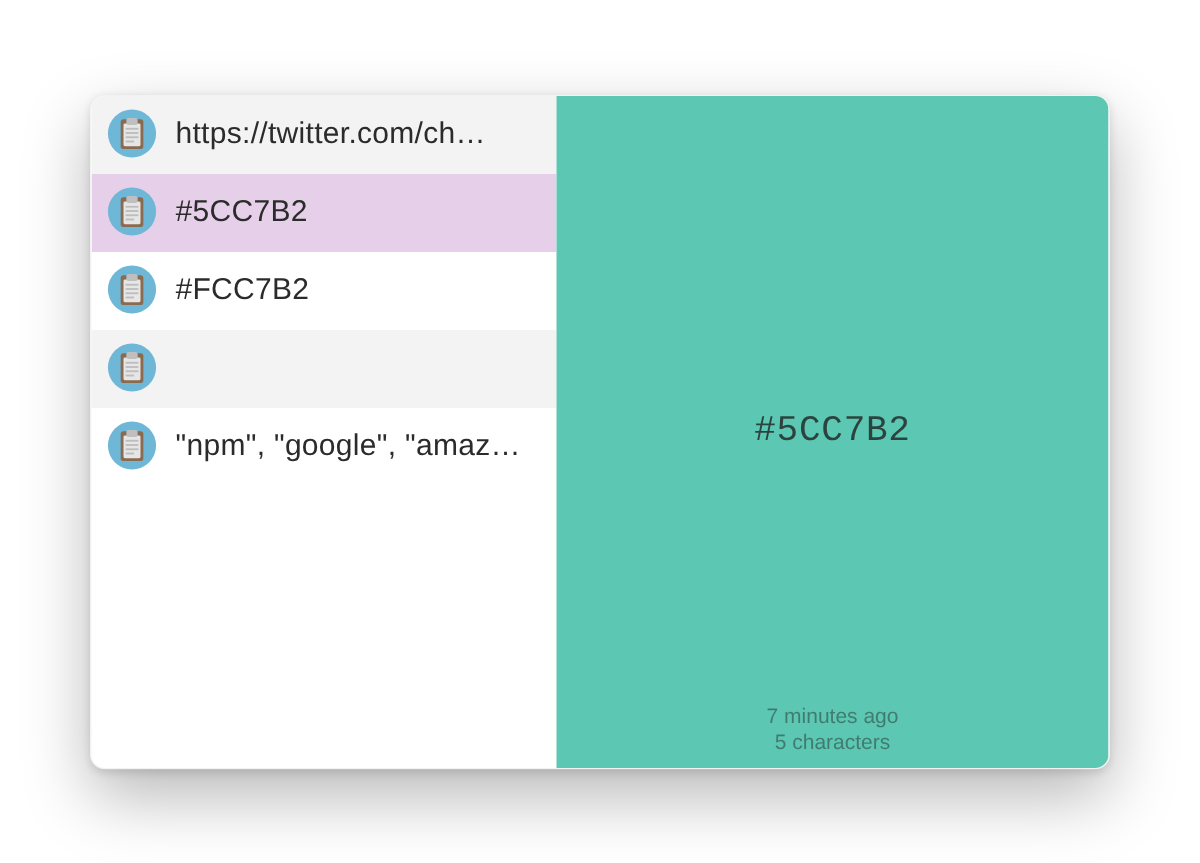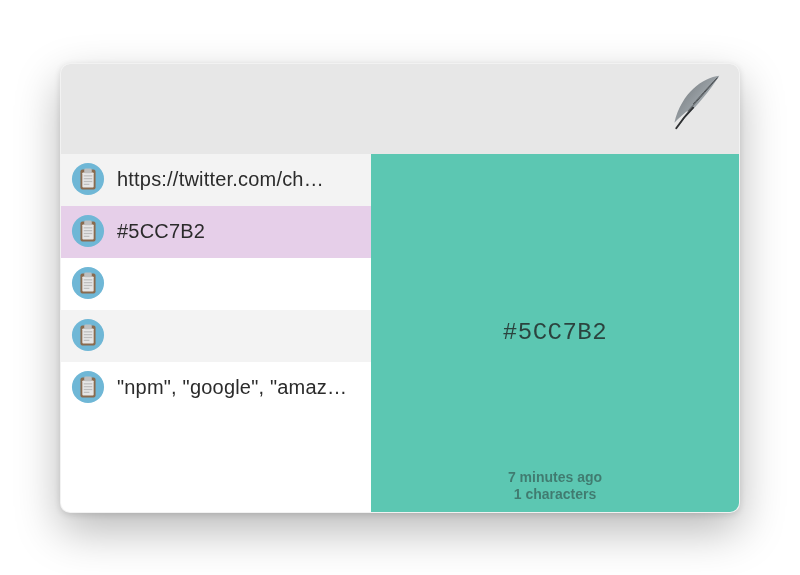--- a/index.html
+++ b/index.html
@@ -1,21 +1,21 @@
 <!DOCTYPE html>
 <html><head>
 <meta charset="utf-8">
 <style>
   * { box-sizing: border-box; margin: 0; padding: 0; }
   html, body { width: 800px; height: 575px; background: #fff; font-family: "Helvetica Neue", Helvetica, Arial, sans-serif; }
   .stage { width: 800px; height: 575px; position: relative; display: flex; align-items: center; justify-content: center; }
   .window {
     width: 680px; height: 450px; background: #fff; border-radius: 10px;
     box-shadow: 0 18px 45px rgba(0,0,0,.28), 0 2px 6px rgba(0,0,0,.12);
-    overflow: hidden; position: relative; display: flex; flex-direction: column;
+    overflow: hidden; position: relative; display: flex; flex-direction: row;
     border: 1px solid rgba(0,0,0,.05);
   }
   .header { height: 90px; background: #e7e7e7; position: relative; flex: 0 0 auto; }
   .header-icon { position: absolute; right: 14px; top: 8px; width: 60px; height: 60px; }
   .body { flex: 1 1 auto; display: flex; min-height: 0; }
   .list { width: 310px; flex: 0 0 310px; overflow: hidden; }
   .row {
     display: flex; align-items: center; gap: 12px; height: 52px; padding: 0 10px;
     font-size: 20px; color: #2b2b2b; white-space: nowrap; overflow: hidden;
     border-bottom: 1px solid rgba(0,0,0,0);
@@ -25,21 +25,21 @@
   .row.sel { background: #e6cfe9; }
   .row .label { overflow: hidden; text-overflow: ellipsis; flex: 1 1 auto; font-weight: 300; letter-spacing: .2px; }
   .clip-icon { width: 34px; height: 34px; flex: 0 0 34px; }
   .preview { flex: 1 1 auto; position: relative; display: flex; flex-direction: column; align-items: center; justify-content: center; }
   .preview-text {
     font-family: Menlo, Consolas, "Courier New", monospace;
     font-size: 24px; color: rgba(30,30,30,.78); letter-spacing: .5px;
   }
   .preview-meta {
     position: absolute; bottom: 8px; left: 0; right: 0; text-align: center;
-    font-size: 14px; line-height: 1.25; color: rgba(30,30,30,.45); font-weight: 700;
+    font-size: 14px; line-height: 1.25; color: rgba(30,30,30,.45); font-weight: 400;
   }
 </style>
 </head>
 <body>
 <div class="stage">
   <div class="window">
 
     <div class="header">
       <div class="header-icon">
         <svg viewBox="0 0 64 64" width="60" height="60">
@@ -95,20 +95,21 @@
 <svg viewBox="0 0 36 36" width="34" height="34">
   <circle cx="18" cy="18" r="17" fill="#6fb7d6"></circle>
   <rect x="10" y="8" width="16" height="21" rx="2" fill="#8a6b4f"></rect>
   <rect x="12" y="11" width="12" height="16" rx="1" fill="#e6e6e6"></rect>
   <rect x="14" y="7" width="8" height="5" rx="1.5" fill="#bfbfbf"></rect>
   <rect x="13.5" y="14" width="9" height="1.3" fill="#bdbdbd"></rect>
   <rect x="13.5" y="17" width="9" height="1.3" fill="#bdbdbd"></rect>
   <rect x="13.5" y="20" width="9" height="1.3" fill="#bdbdbd"></rect>
   <rect x="13.5" y="23" width="6" height="1.3" fill="#bdbdbd"></rect>
 </svg></span>
+          <span class="label">#FCC7B2</span>
         </div>
         <div class="row alt">
           <span class="clip-icon">
 <svg viewBox="0 0 36 36" width="34" height="34">
   <circle cx="18" cy="18" r="17" fill="#6fb7d6"></circle>
   <rect x="10" y="8" width="16" height="21" rx="2" fill="#8a6b4f"></rect>
   <rect x="12" y="11" width="12" height="16" rx="1" fill="#e6e6e6"></rect>
   <rect x="14" y="7" width="8" height="5" rx="1.5" fill="#bfbfbf"></rect>
   <rect x="13.5" y="14" width="9" height="1.3" fill="#bdbdbd"></rect>
   <rect x="13.5" y="17" width="9" height="1.3" fill="#bdbdbd"></rect>
@@ -130,19 +131,19 @@
   <rect x="13.5" y="23" width="6" height="1.3" fill="#bdbdbd"></rect>
 </svg></span>
           <span class="label">"npm", "google", "amaz…</span>
         </div>
       </div>
 
       <div class="preview" id="previewPane" style="background: rgb(92, 199, 178);">
         <div class="preview-text">#5CC7B2</div>
         <div class="preview-meta">
           <div>7 minutes ago</div>
-          <div>1 characters</div>
+          <div>5 characters</div>
         </div>
       </div>
 
     </div>
   </div>
 </div>
 
 </body></html>

